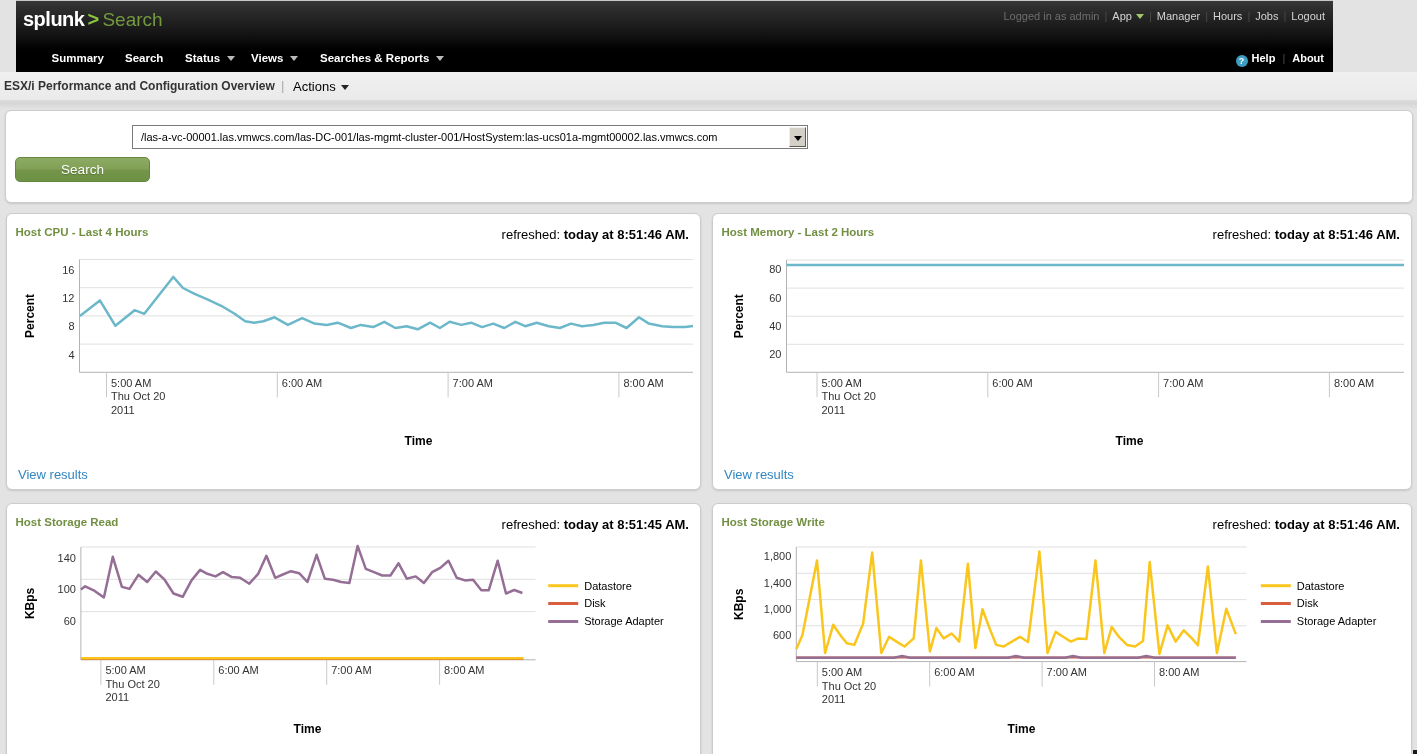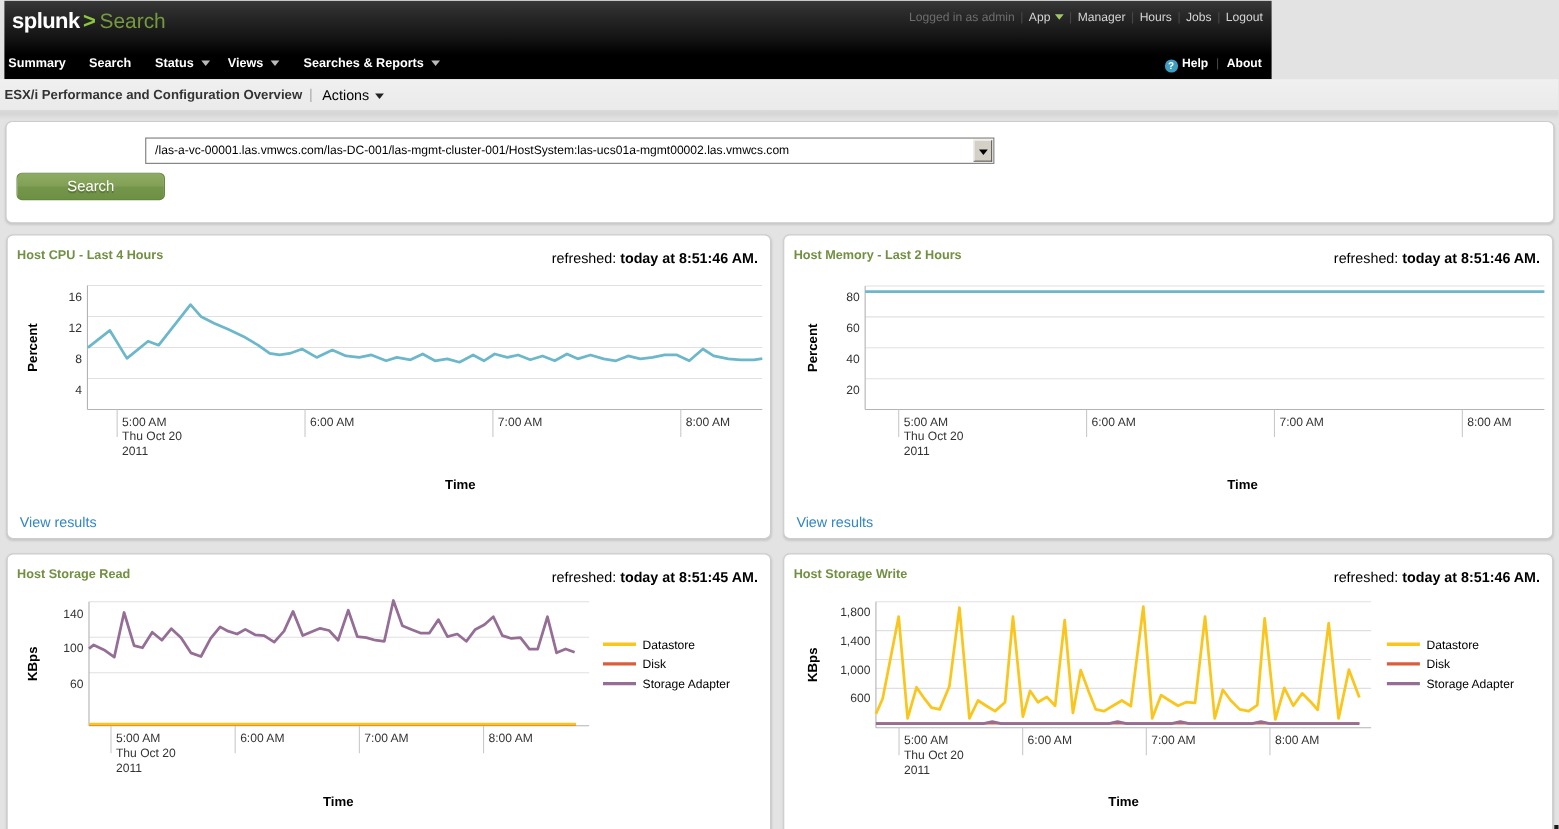--- a/index.html
+++ b/index.html
@@ -1,45 +1,45 @@
 <!DOCTYPE html>
 <html><head><meta charset="utf-8"><title>Search | Splunk</title>
 <style>
 * { margin:0; padding:0; box-sizing:border-box; }
 html,body { width:1417px; height:754px; overflow:hidden; }
 body { font-family:"Liberation Sans", sans-serif; background:#e3e3e3; position:relative; }
-.hdr { position:absolute; left:4px; top:0; width:1152px; height:72px;
+.hdr { position:absolute; left:16px; top:0; width:1317px; height:72px;
   background:linear-gradient(180deg,#c8c8c8 0,#c8c8c8 1px,#383838 1px,#2e2e2e 8px,#141414 34px,#000 50px,#000 100%); }
 .logo { position:absolute; left:7px; top:8px; font-size:20px; letter-spacing:-0.5px; }
 .logo .s1 { color:#fff; font-weight:bold; }
 .logo .s2 { color:#8dc63f; font-weight:bold; margin-left:3px; }
 .logo .s3 { color:#74993f; font-size:19px; letter-spacing:0; }
 .toplinks { position:absolute; right:8px; top:10px; font-size:11px; color:#555; }
 .toplinks .dim { color:#6e6e6e; }
 .toplinks a { color:#d5d5d5; text-decoration:none; }
 .toplinks .sep { color:#4a4a4a; padding:0 5px; }
 .arr { display:inline-block; width:0; height:0; border-left:4px solid transparent; border-right:4px solid transparent; border-top:5px solid #9fc869; vertical-align:1px; margin-left:4px; }
 .nav { position:absolute; left:0; top:45px; width:1417px; height:26px; font-size:11.5px; font-weight:bold; color:#fff; }
-.nav span.item { position:absolute; top:7px; }
+.nav span.item { position:absolute; top:7px;margin-left:32px; }
 .navarr { display:inline-block; width:0; height:0; border-left:4px solid transparent; border-right:4px solid transparent; border-top:5px solid #bbb; vertical-align:1px; margin-left:7px; }
 .helpabout { position:absolute; right:9px; top:52px; font-size:11px; font-weight:bold; color:#fff; }
 .helpabout .sep { color:#4a4a4a; padding:0 7px; font-weight:normal; }
 .qicon { display:inline-block; width:12px; height:12px; border-radius:6px; background:#3d9ec2; color:#fff; font-size:9px; font-weight:bold; text-align:center; line-height:12px; vertical-align:-2px; margin-right:4px; }
 .titlebar { position:absolute; left:0; top:72px; width:1417px; height:28px;
   background:linear-gradient(180deg,#f0f0f0 0,#eaeaea 100%); }
 .titlebar .shadow { position:absolute; left:0; top:28px; width:1417px; height:9px;
   background:linear-gradient(180deg,#dadada 0,#d6d6d6 40%,#e3e3e3 100%); }
 .vtitle { position:absolute; left:4px; top:7px; font-size:12px; font-weight:bold; color:#333; }
 .tsep { position:absolute; left:281px; top:6px; font-size:13px; color:#aaa; }
 .actions { position:absolute; left:293px; top:6.5px; font-size:13px; color:#000; }
 .barr { display:inline-block; width:0; height:0; border-left:4px solid transparent; border-right:4px solid transparent; border-top:5px solid #222; vertical-align:1px; margin-left:5px; }
 .panel { position:absolute; background:#fff; border:1px solid #ccc; border-radius:6px; box-shadow:0 1px 2px rgba(0,0,0,0.12); }
 .formpanel { left:5px; top:110px; width:1408px; height:93px; }
 .flabel { position:absolute; left:17px; top:129px; font-size:11.5px; font-weight:bold; color:#000;margin-top:30px; }
-.selbox { position:absolute; left:132px; top:125px; width:772px; height:24px; background:#fff; border:1px solid #7b7b7b; }
+.selbox { position:absolute; left:132px; top:125px; width:676px; height:24px; background:#fff; border:1px solid #7b7b7b; }
 .selbox .txt { position:absolute; left:8px; top:5px; font-size:11px; color:#000; white-space:nowrap; }
 .selbox .btn { position:absolute; right:1px; top:1px; width:17px; height:20px; background:#d4d0c8;
   border:1px solid; border-color:#f1efe9 #5c5c52 #5c5c52 #f1efe9; }
 .selbox .btn::after { content:""; position:absolute; left:4px; top:8px; width:0; height:0;
   border-left:4px solid transparent; border-right:4px solid transparent; border-top:5px solid #000; }
 .searchbtn { position:absolute; left:15px; top:157px; width:135px; height:25px; border-radius:5px;
   background:linear-gradient(180deg,#8dab64 0,#82a156 46%,#74954a 54%,#6d9144 100%);
   border:1px solid #64883c; color:#fff; font-size:13.5px; text-align:center; line-height:23px;
   text-shadow:0 1px 1px rgba(0,0,0,0.25); }
 .ptitle { position:absolute; left:8.5px; top:11.5px; font-size:11.5px; font-weight:bold; color:#729043; }

